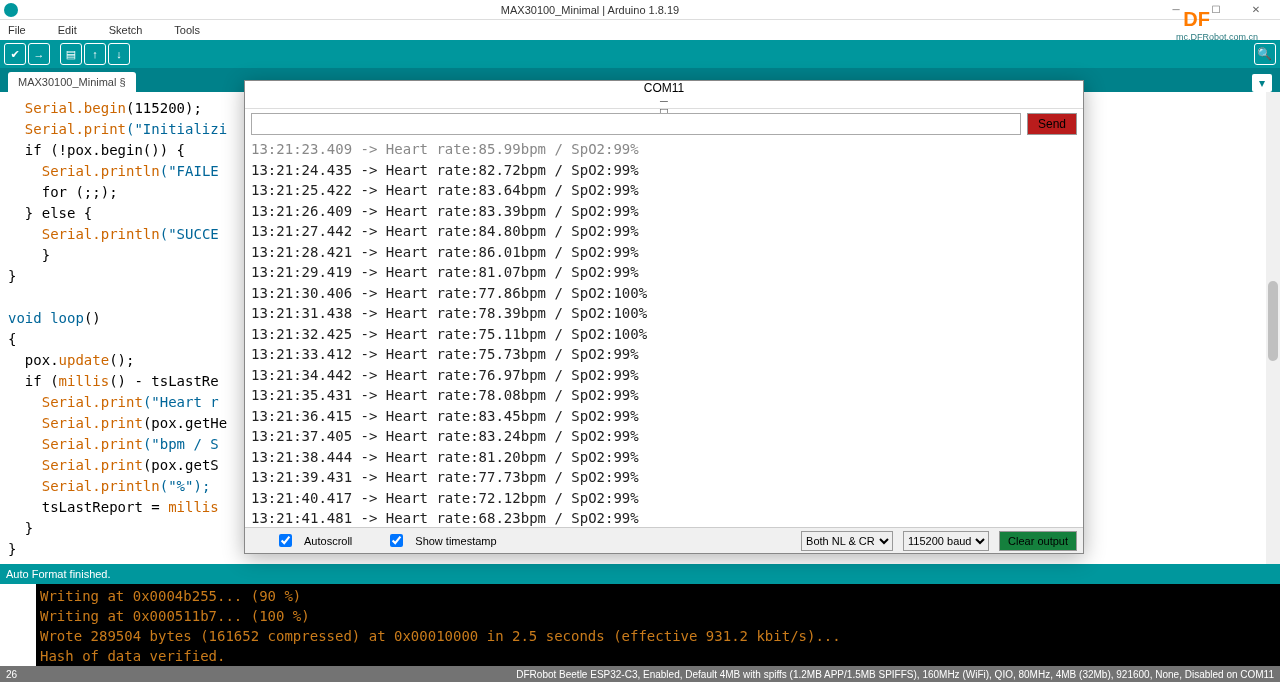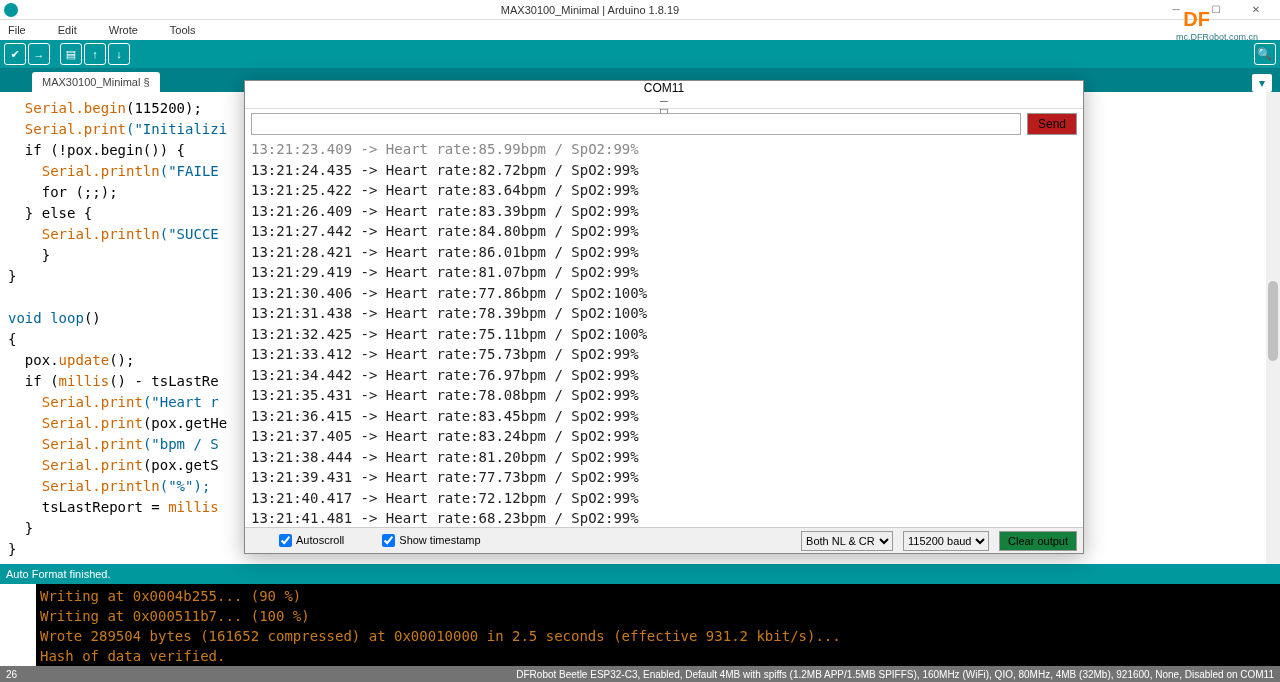--- a/index.html
+++ b/index.html
@@ -15,21 +15,21 @@
 
 .menubar { height: 20px; background: #fff; display: flex; align-items: center; padding: 0 4px; gap: 24px; font-size: 11px; color: #333; }
 .menubar span { cursor: pointer; padding: 2px 4px; }
 
 .toolbar { height: 28px; background: #00979d; display: flex; align-items: center; padding: 0 4px; gap: 2px; }
 .toolbar .tb-btn { width: 22px; height: 22px; border-radius: 3px; border: 1px solid #fff; color: #fff; display: flex; align-items: center; justify-content: center; font-size: 11px; cursor: pointer; }
 .toolbar .spacer { flex: 1; }
 .toolbar .serial-icon { width: 22px; height: 22px; border: 1px solid #fff; border-radius: 3px; color: #fff; display: flex; align-items: center; justify-content: center; }
 
 .tabbar { height: 24px; background: #00818a; display: flex; align-items: flex-end; padding: 0 8px; }
-.tab { background: #fff; padding: 4px 10px; font-size: 11px; color: #444; border-radius: 3px 3px 0 0; margin-left: 24px; }
+.tab { background: #fff; padding: 4px 10px; font-size: 11px; color: #444; border-radius: 3px 3px 0 0; }
 .tabbar .tab-menu { margin-left: auto; width: 20px; height: 18px; background: #fff; border-radius: 2px; display: flex; align-items: center; justify-content: center; color: #00818a; }
 
 .code-area { position: absolute; top: 92px; left: 0; right: 0; bottom: 118px; background: #fff; font-family: Consolas, monospace; font-size: 14px; line-height: 21px; padding: 6px 8px; overflow: hidden; white-space: pre; }
 .kw-orange { color: #cc6600; }
 .kw-teal { color: #006699; }
 .str { color: #006699; }
 
 .status-line { position: absolute; left: 0; right: 0; bottom: 98px; height: 20px; background: #00979d; display: flex; align-items: center; padding: 0 6px; color: #fff; font-size: 11px; }
 
 .console { position: absolute; left: 0; right: 0; bottom: 16px; height: 82px; background: #000; color: #c97b1b; font-family: Consolas, monospace; font-size: 14px; line-height: 20px; padding: 2px 4px; overflow: hidden; white-space: pre; margin-left: 36px; }
@@ -43,21 +43,21 @@
 .serial-titlebar { height: 28px; background: #fff; display: flex; align-items: center; padding: 0 6px; border-bottom: 1px solid #ddd; flex-direction: column; }
 .serial-titlebar .icon { width: 14px; height: 14px; background: #00979d; border-radius: 50%; margin-right: 6px; }
 .serial-titlebar .title { flex: 1; font-size: 12px; }
 .serial-titlebar .wbtn { width: 40px; height: 24px; display: flex; align-items: center; justify-content: center; color: #555; font-size: 11px; }
 .serial-input-row { height: 30px; display: flex; align-items: center; padding: 4px 6px; gap: 6px; }
 .serial-input-row input { flex: 1; height: 22px; border: 1px solid #aaa; padding: 0 4px; font-size: 12px; }
 .serial-input-row button { height: 22px; padding: 0 10px; font-size: 12px; border: 1px solid #999; background: #b91c1c; cursor: pointer; }
 .serial-output { flex: 1; overflow: hidden; padding: 0 6px; font-family: Consolas, monospace; font-size: 14px; line-height: 20.5px; white-space: pre; color: #222; }
 .serial-output .top-line { color: #888; }
 .serial-bottom { height: 26px; border-top: 1px solid #ccc; background: #f0f0f0; display: flex; align-items: center; padding: 0 6px; gap: 10px; font-size: 11px; }
-.serial-bottom label { display: flex; align-items: flex-start; gap: 4px; padding-left: 28px; }
+.serial-bottom label { display: flex; align-items: center; gap: 12px; padding-left: 28px; }
 .serial-bottom .spacer2 { flex: 1; }
 .serial-bottom select { height: 20px; font-size: 11px; border: 1px solid #999; }
 .serial-bottom button { height: 20px; padding: 0 8px; font-size: 11px; border: 1px solid #999; background: #15803d; cursor: pointer; }
 
 .scroll-right { position: absolute; right: 0; top: 92px; bottom: 118px; width: 14px; background: #f0f0f0; }
 .scroll-thumb { position: absolute; right: 2px; top: 40%; width: 10px; height: 80px; background: #c0c0c0; border-radius: 5px; }
 </style>
 </head>
 <body>
 
@@ -69,21 +69,21 @@
     <div class="win-btn">☐</div>
     <div class="win-btn close">✕</div>
   </div>
 </div>
 <div class="df-logo">DF</div>
 <div class="df-url">mc.DFRobot.com.cn</div>
 
 <div class="menubar">
   <span>File</span>
   <span>Edit</span>
-  <span>Wrote</span>
+  <span>Sketch</span>
   <span>Tools</span>
 </div>
 
 <div class="toolbar">
   <div class="tb-btn">✔</div>
   <div class="tb-btn">→</div>
   <div style="width:6px"></div>
   <div class="tb-btn">▤</div>
   <div class="tb-btn">↑</div>
   <div class="tb-btn">↓</div>

